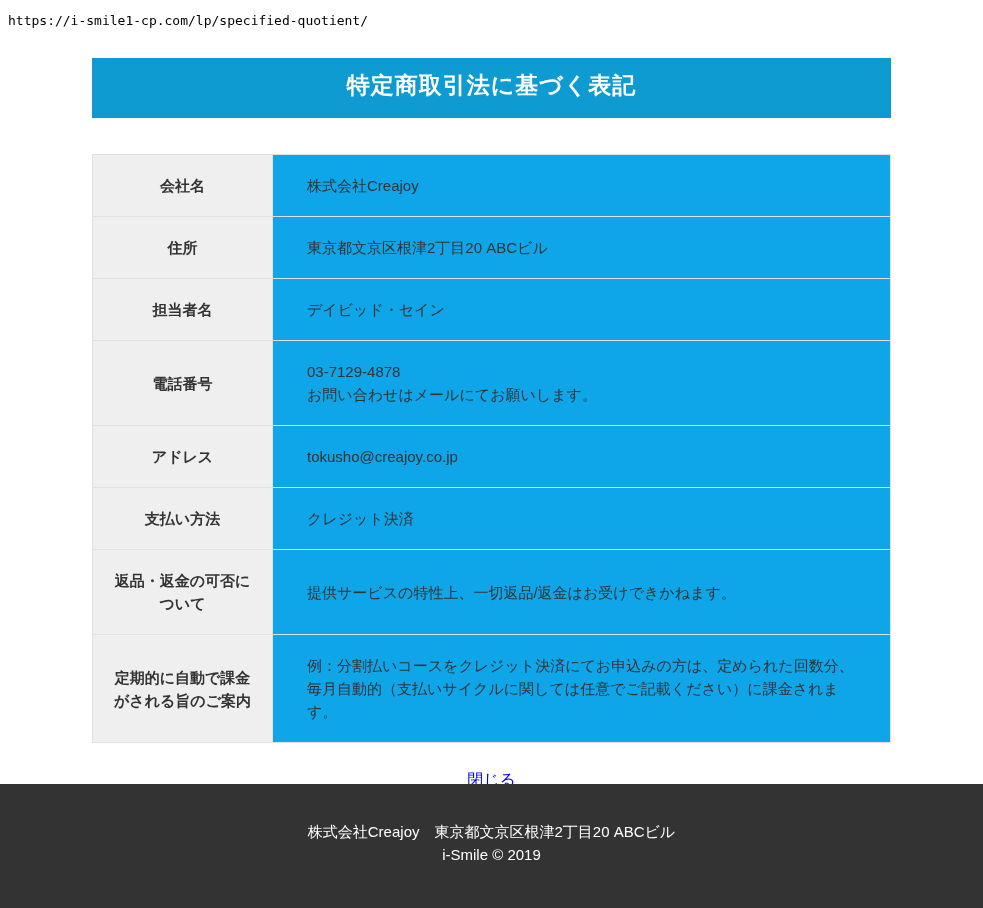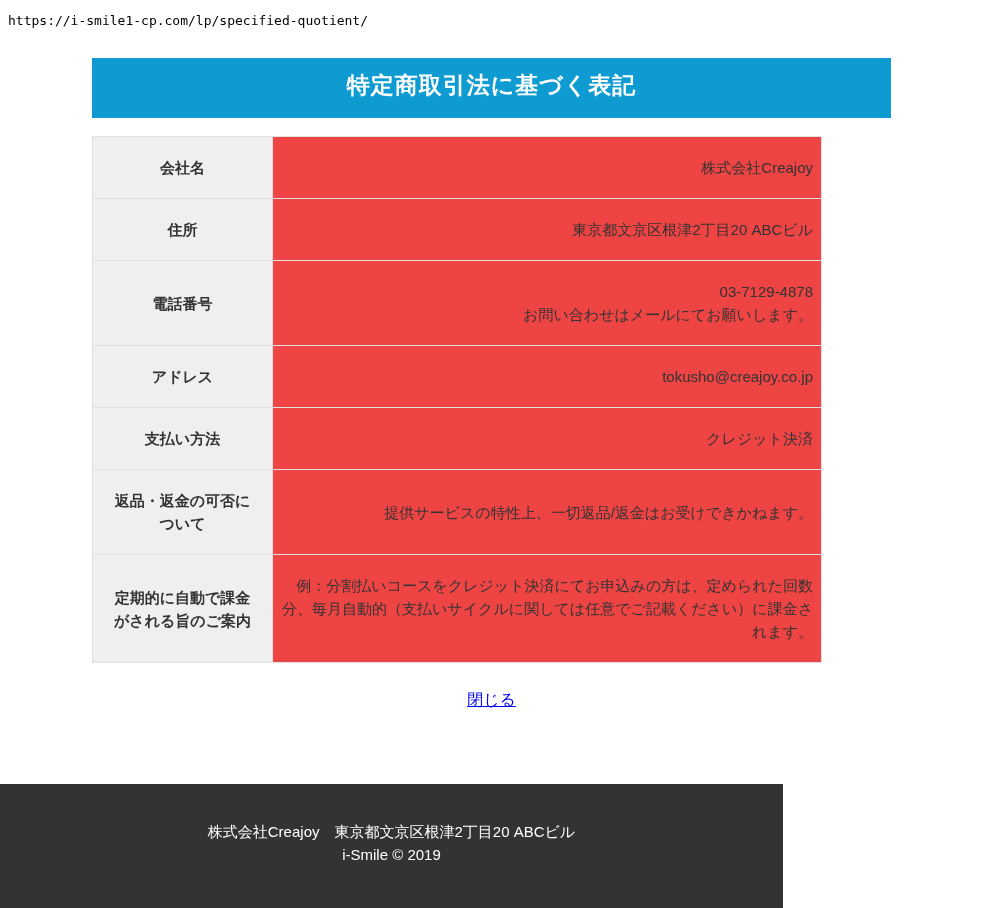--- a/index.html
+++ b/index.html
@@ -28,63 +28,63 @@
     height: 60px;
     background: #0d9bd2;
     color: #ffffff;
     font-size: 23px;
     font-weight: bold;
     text-align: center;
     line-height: 54px;
     letter-spacing: 1px;
   }
   table.tokusho {
-    margin-top: 18px;
-    width: 730px;
+    margin-top: 36px;
+    width: 799px;
     border-collapse: collapse;
     table-layout: fixed;
   }
   table.tokusho th,
   table.tokusho td {
     border: 1px solid #e0e0e0;
     font-size: 15px;
     vertical-align: middle;
   }
   table.tokusho th {
     width: 180px;
     background: #efefef;
     font-weight: bold;
     text-align: center;
     padding: 19px 18px;
     line-height: 23px;
     color: #333333;
   }
   table.tokusho td {
-    background: #ef4444;
-    text-align: right;
-    padding: 19px 8px;
+    background: #0ea5e9;
+    text-align: left;
+    padding: 19px 34px;
     line-height: 23px;
     white-space: pre-line;
     color: #333333;
   }
   .close-wrap {
     margin-top: 27px;
     text-align: center;
   }
   .close-link {
     color: #0000ee;
     font-size: 16px;
     text-decoration: underline;
     cursor: pointer;
   }
   .footer {
     position: absolute;
     left: 0;
     bottom: 0;
-    width: 783px;
+    width: 983px;
     height: 124px;
     background: #333333;
     color: #ffffff;
     text-align: center;
     padding-top: 37px;
     font-size: 15px;
   }
   .footer .line1 { line-height: 22px; }
   .footer .line2 { line-height: 22px; margin-top: 1px; }
 </style>
@@ -99,20 +99,24 @@
 
   <table class="tokusho">
     <tbody>
       <tr>
         <th>会社名</th>
         <td>株式会社Creajoy</td>
       </tr>
       <tr>
         <th>住所</th>
         <td>東京都文京区根津2丁目20 ABCビル</td>
+      </tr>
+      <tr>
+        <th>担当者名</th>
+        <td>デイビッド・セイン</td>
       </tr>
       <tr>
         <th>電話番号</th>
         <td>03-7129-4878
 お問い合わせはメールにてお願いします。</td>
       </tr>
       <tr>
         <th>アドレス</th>
         <td>tokusho@creajoy.co.jp</td>
       </tr>

